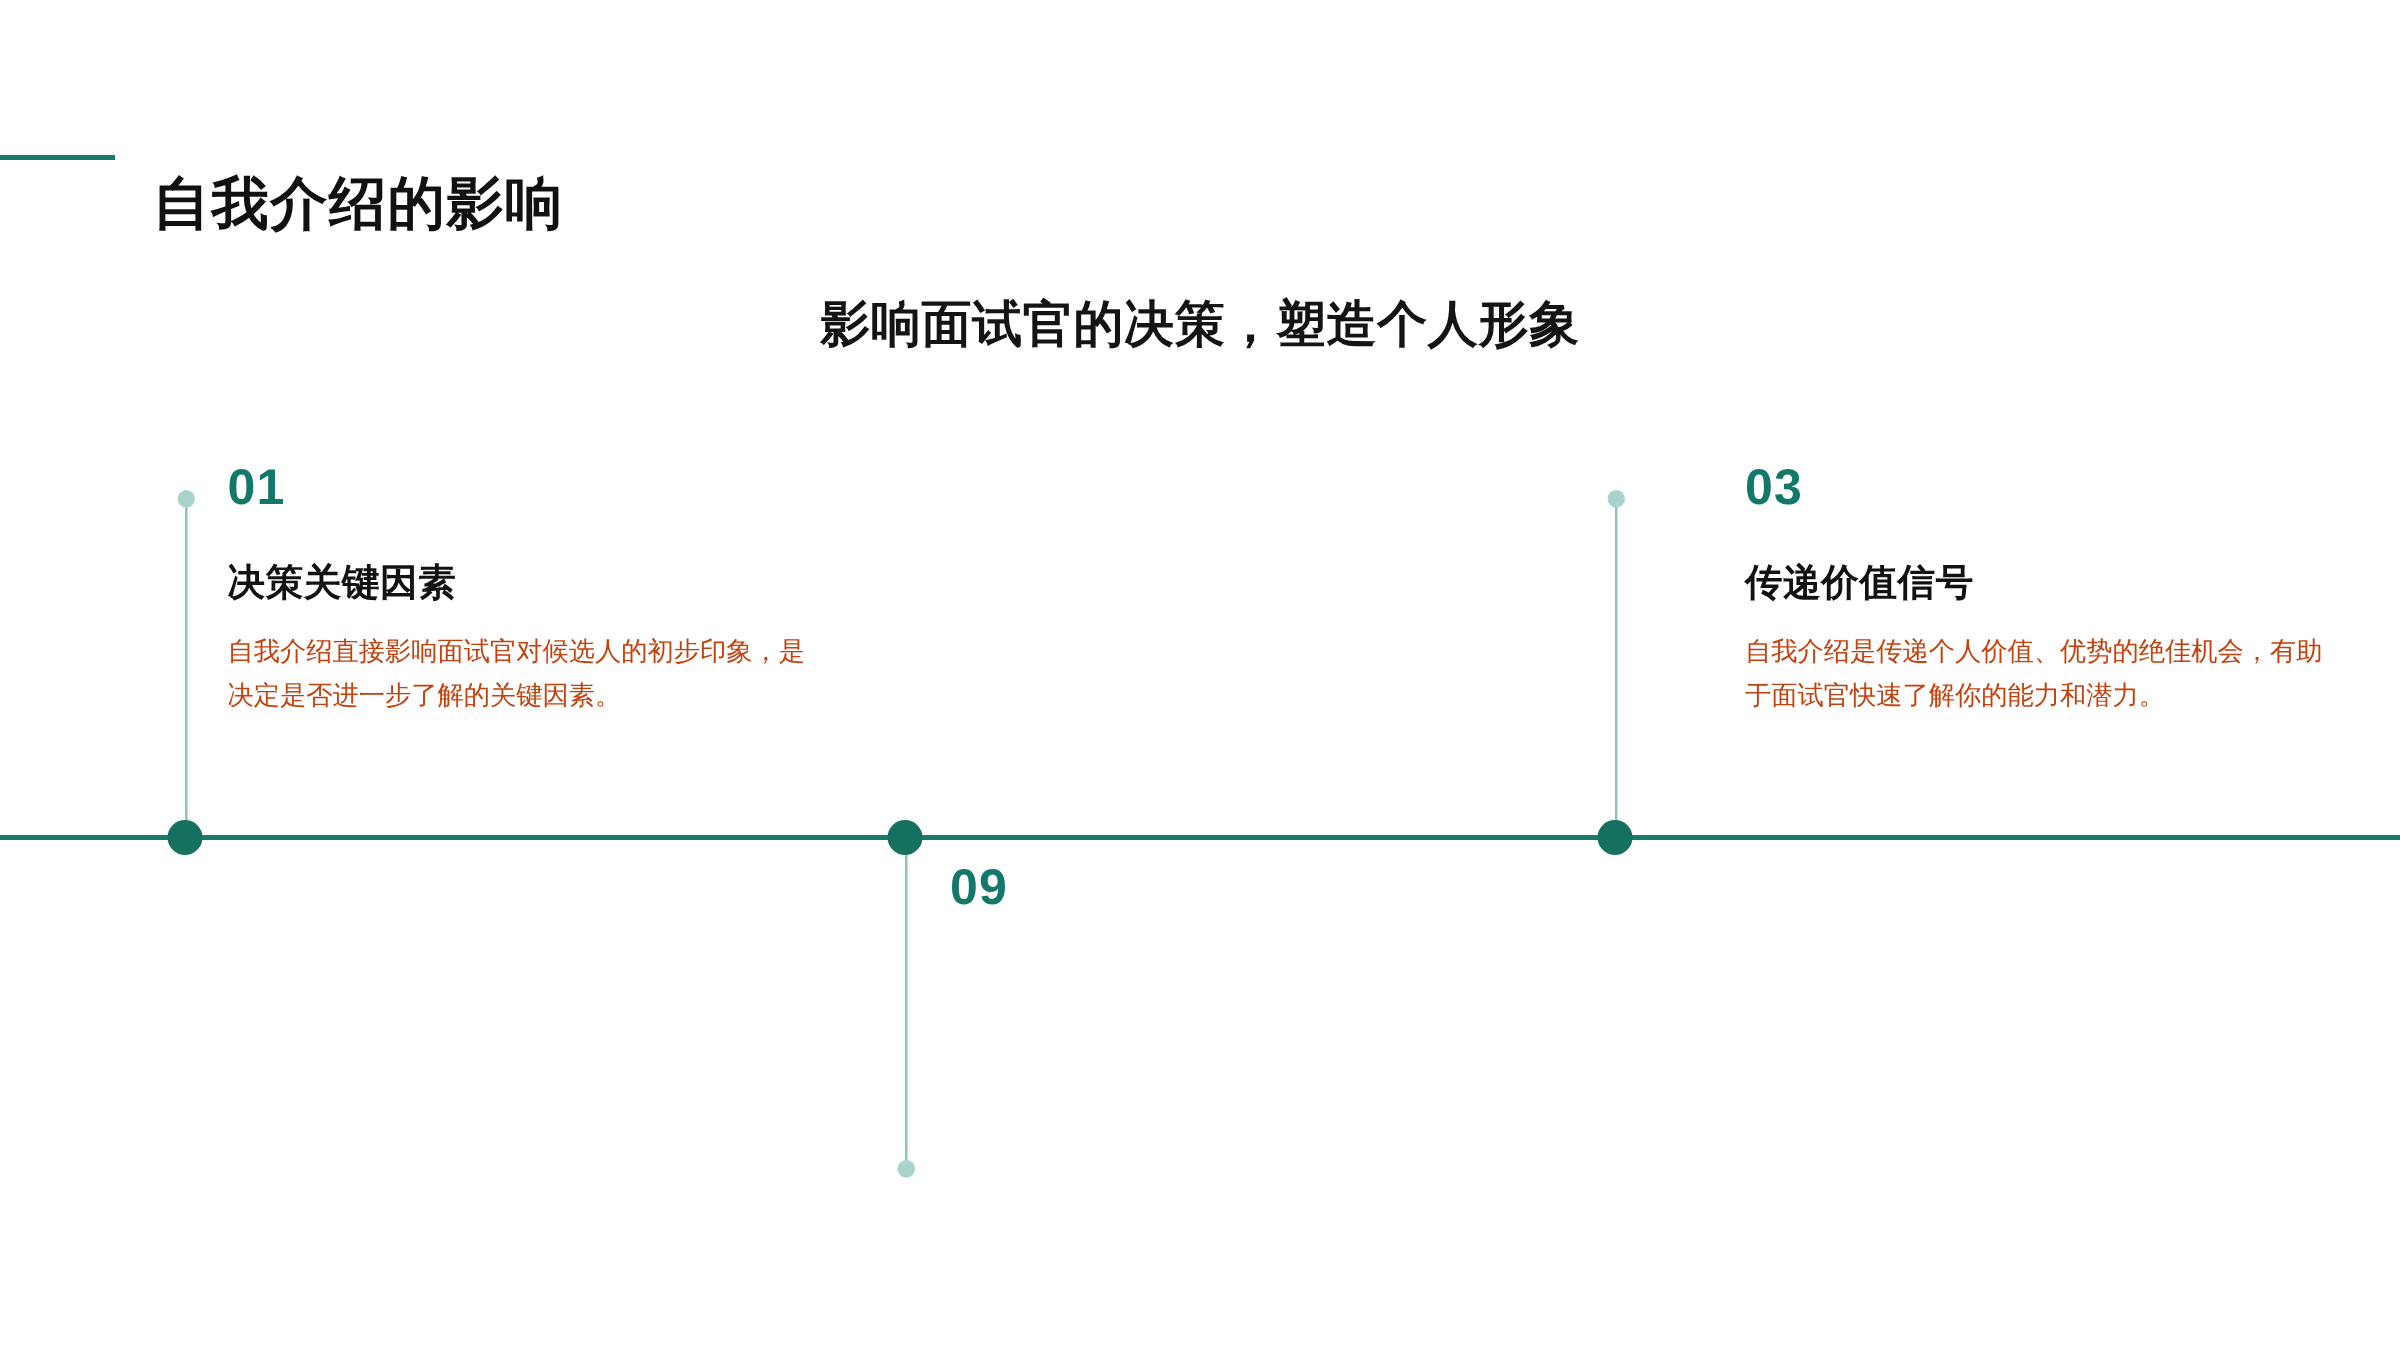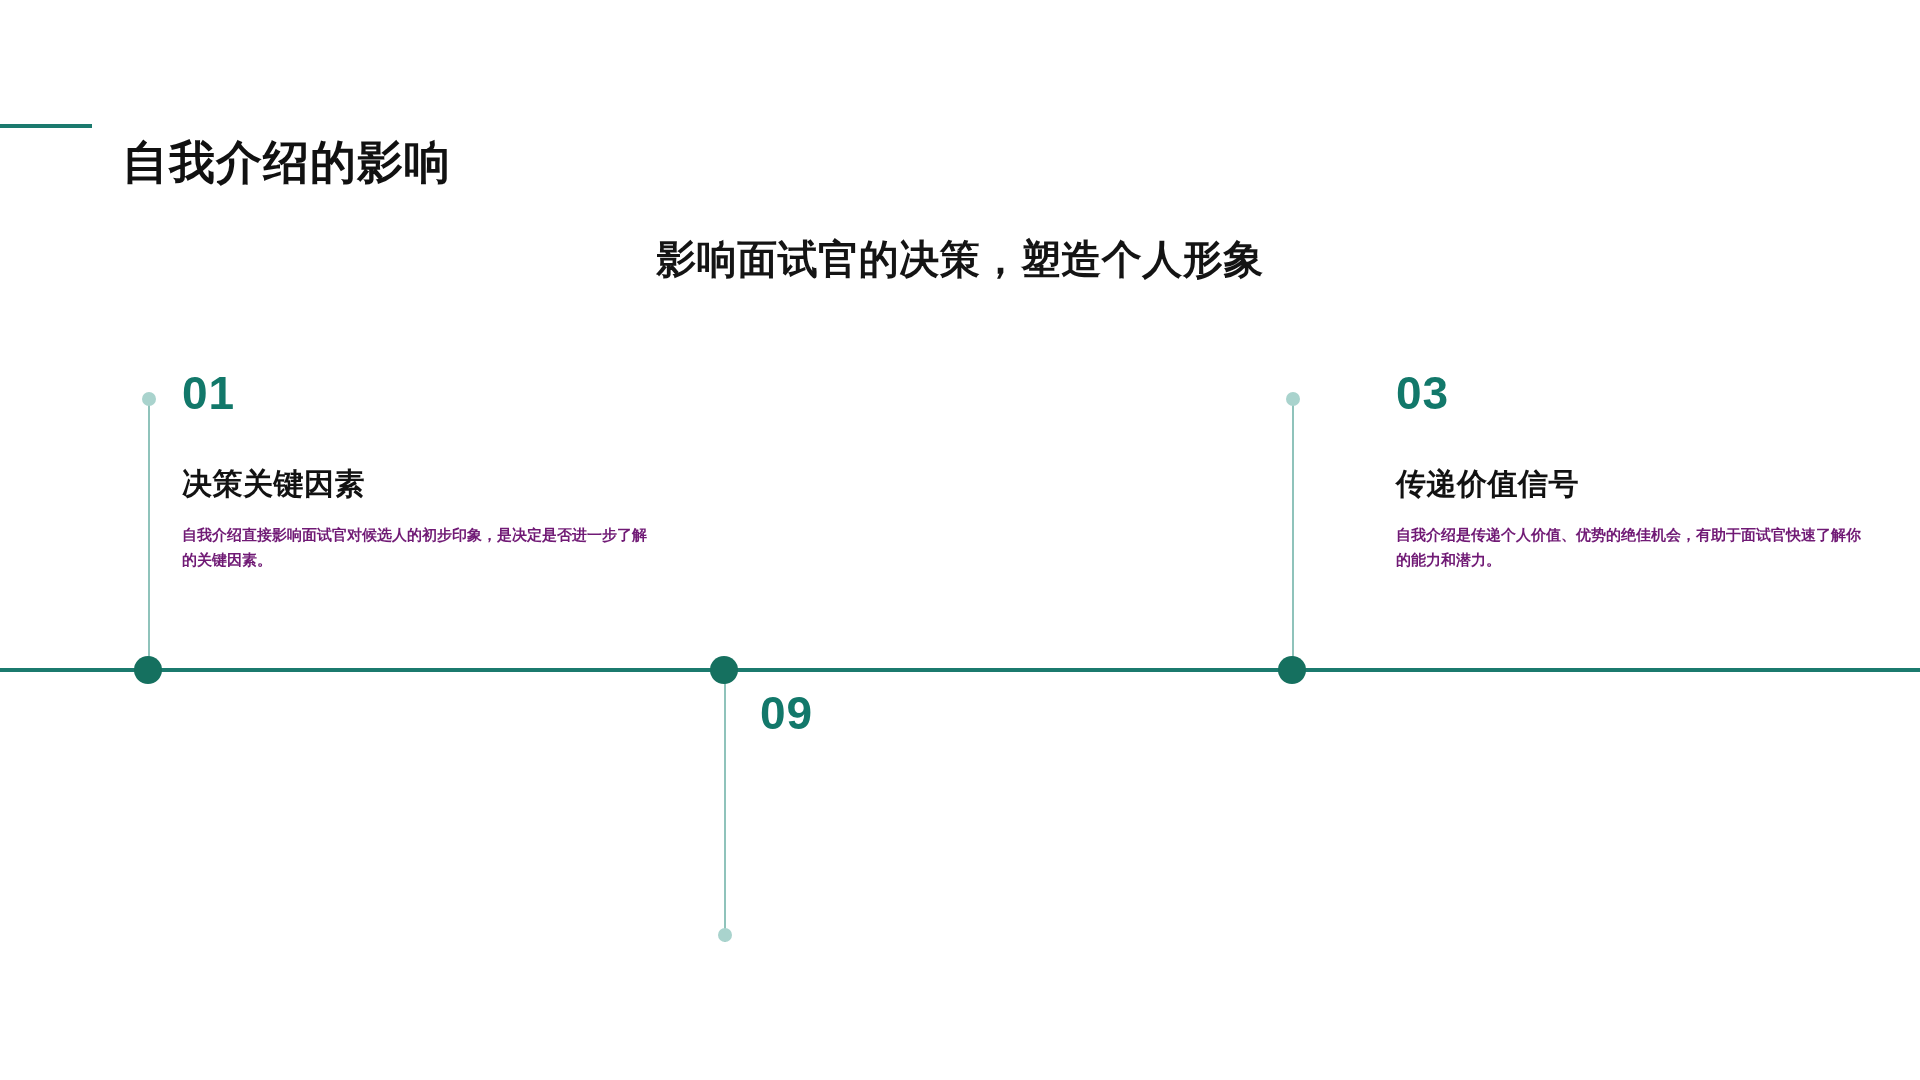--- a/index.html
+++ b/index.html
@@ -91,37 +91,37 @@
     background: #a9d3cd;
     margin-left: -6px;
     z-index: 2;
   }
 
   
   .item {
     position: absolute;
   }
   .item-num {
-    font-size: 46px;
+    font-size: 40px;
     font-weight: 700;
     color: #12786a;
     line-height: 1;
     letter-spacing: 1px;
   }
   .item-head {
     font-size: 30px;
     font-weight: 700;
     color: #121212;
     letter-spacing: 0.5px;
-    margin-top: 48px;
+    margin-top: 36px;
   }
   .item-body {
-    font-size: 15px;
-    font-weight: 700;
-    color: #701a75;
+    font-size: 21px;
+    font-weight: 400;
+    color: #c2410c;
     line-height: 1.65;
     margin-top: 18px;
   }
 
   
   #item-01 { left: 182px; top: 370px; width: 470px; }
   #stem-01 { left: 148px; top: 398px; height: 272px; }
   #cap-01  { left: 148px; top: 392px; }
   #node-01 { left: 148px; }
 

